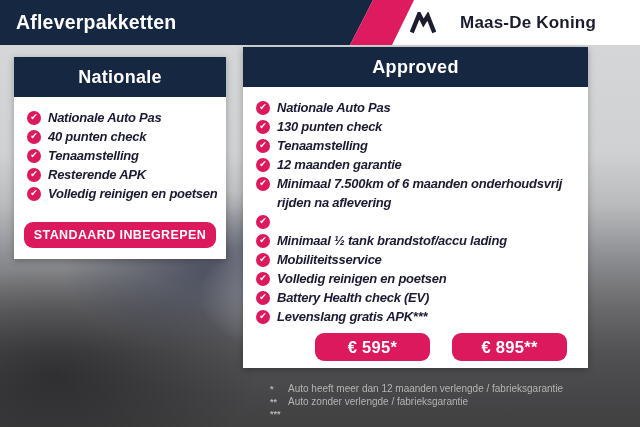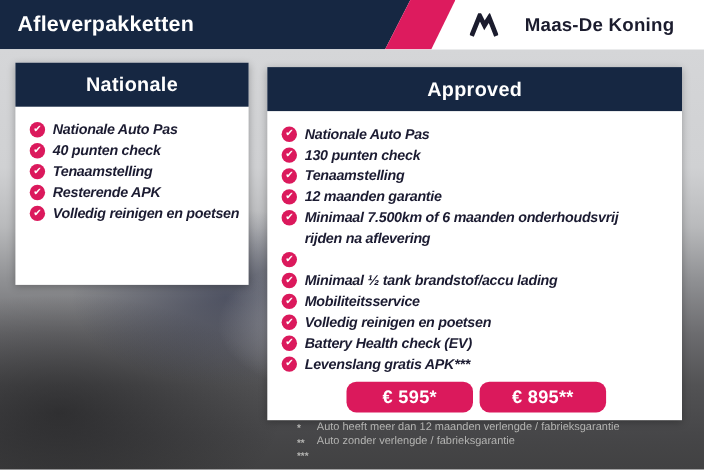--- a/index.html
+++ b/index.html
@@ -16,42 +16,42 @@
   }
 
   
   .hdr{position:absolute;left:0;top:0;width:640px;height:45px;background:#ffffff;}
   .hdr-navy{position:absolute;left:0;top:0;width:100%;height:100%;background:#162742;
     clip-path:polygon(0 0,373px 0,350px 100%,0 100%);}
   .hdr-stripe{position:absolute;left:0;top:0;width:100%;height:100%;background:#dd1b5e;
     clip-path:polygon(373px 0,414px 0,392px 100%,350px 100%);}
   .hdr-title{position:absolute;left:16px;top:0;height:45px;display:flex;align-items:center;
     color:#ffffff;font-size:19.5px;font-weight:bold;letter-spacing:.2px;}
-  .brand{position:absolute;right:0;top:0;height:45px;display:flex;align-items:center;gap:24px;padding-right:27px;}
+  .brand{position:absolute;right:0;top:0;height:45px;display:flex;align-items:center;gap:24px;padding-right:44px;}
   .brand svg{display:block;}
   .brand-name{color:#1b1c2e;font-size:17px;font-weight:bold;letter-spacing:.2px;}
 
   
   .card{position:absolute;background:#ffffff;box-shadow:0 2px 7px rgba(0,0,0,.28);}
   .card-head{height:40px;background:#162742;display:flex;align-items:center;justify-content:center;
     color:#ffffff;font-size:18px;font-weight:bold;letter-spacing:.3px;}
   .card-standaard{left:14px;top:57px;width:212px;height:202px;}
-  .card-approved{left:243px;top:61px;width:377px;height:321px;}
+  .card-approved{left:243px;top:47px;width:345px;height:321px;}
 
   ul.items{list-style:none;margin:0;padding:11px 8px 0 13px;}
   ul.items li{display:flex;align-items:center;gap:7px;height:19px;}
   ul.items li .txt{color:#1b1b31;font-size:13px;font-weight:bold;letter-spacing:-0.25px;white-space:nowrap;font-style:italic;}
   ul.items li.cont{padding-left:21px;align-items:center;}
   .chk{flex:0 0 auto;width:14px;height:14px;border-radius:50%;background:#db195c;color:#ffffff;
     display:flex;align-items:center;justify-content:center;font-size:9px;line-height:1;font-weight:bold;}
 
   .pill{border:none;cursor:pointer;background:#db195c;color:#ffffff;font-family:inherit;font-weight:bold;}
   .btn-included{position:absolute;left:10px;top:165px;width:192px;height:26px;border-radius:9px;
     font-size:12.5px;letter-spacing:.4px;}
-  .prices{position:absolute;left:72px;top:286px;display:flex;gap:6px;}
+  .prices{position:absolute;left:72px;top:286px;display:flex;gap:22px;}
   .btn-price{width:115px;height:28px;border-radius:9px;font-size:16.5px;letter-spacing:.3px;}
 
   
   .footnotes{position:absolute;left:270px;top:383px;width:360px;display:grid;
     grid-template-columns:18px 1fr;row-gap:0;column-gap:0;}
   .footnotes .sym{color:#b4b4b2;font-size:9px;font-weight:bold;line-height:12.6px;}
   .footnotes .ftxt{color:#b4b4b2;font-size:10px;line-height:12.6px;white-space:nowrap;}
 </style>
 </head>
 <body>
@@ -91,20 +91,21 @@
         </li>
       <li>
         <span class="chk">✔</span>
         <span class="txt">Resterende APK</span>
         </li>
       <li>
         <span class="chk">✔</span>
         <span class="txt">Volledig reinigen en poetsen</span>
         </li>
     </ul>
+    <button class="pill btn-included">STANDAARD INBEGREPEN</button>
   </section>
 
   <section class="card card-approved">
     <div class="card-head">
       <span>Approved</span>
     </div>
     <ul class="items">
       <li>
         <span class="chk">✔</span>
         <span class="txt">Nationale Auto Pas</span>

